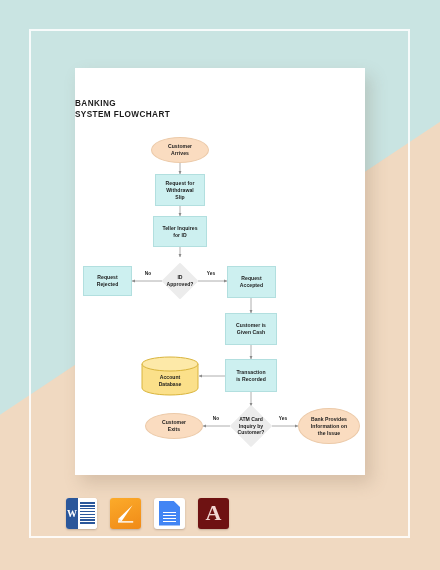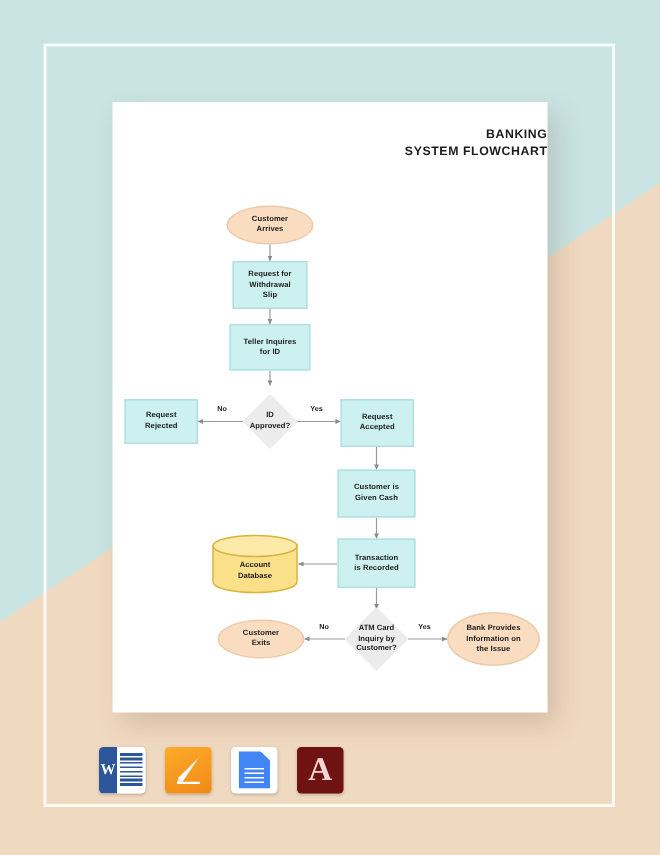--- a/index.html
+++ b/index.html
@@ -51,23 +51,23 @@
   .page {
     position: absolute;
     left: 75px; top: 68px;
     width: 290px; height: 407px;
     background: #ffffff;
     box-shadow: 6px 8px 16px rgba(120,95,75,0.22);
   }
 
   .doc-title {
     position: absolute;
-    left: 0; top: 16px;
+    left: 0; top: 30px;
     width: 290px;
-    text-align: right;
+    text-align: left;
     font-size: 8.2px;
     font-weight: bold;
     letter-spacing: 0.4px;
     line-height: 11px;
     color: #1b1b1b;
     white-space: pre-line;
   }
 
   
   .chart {

